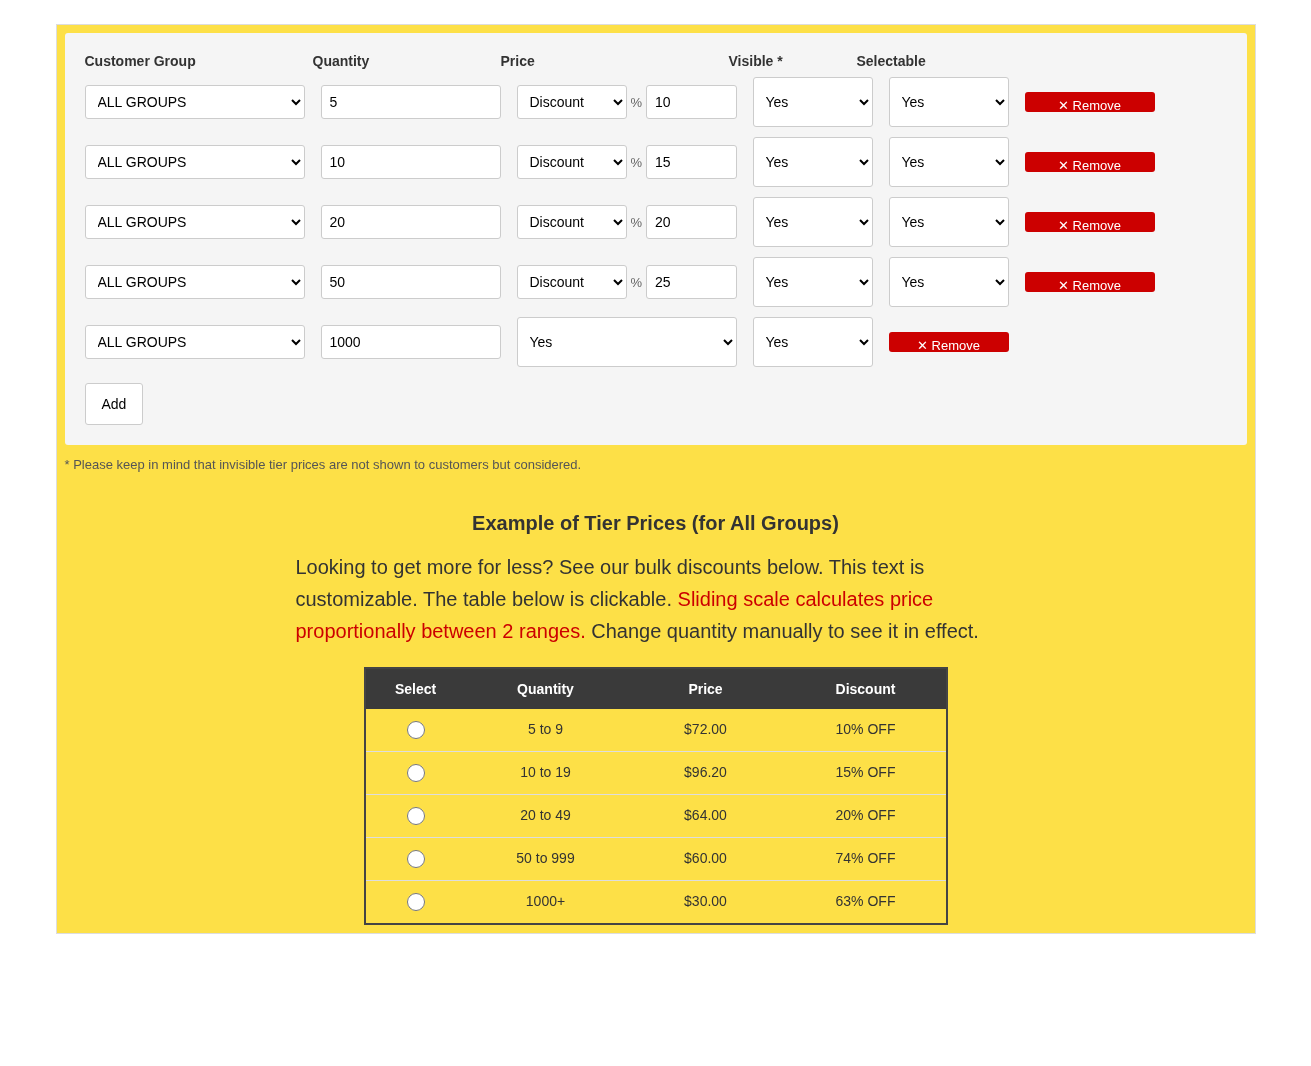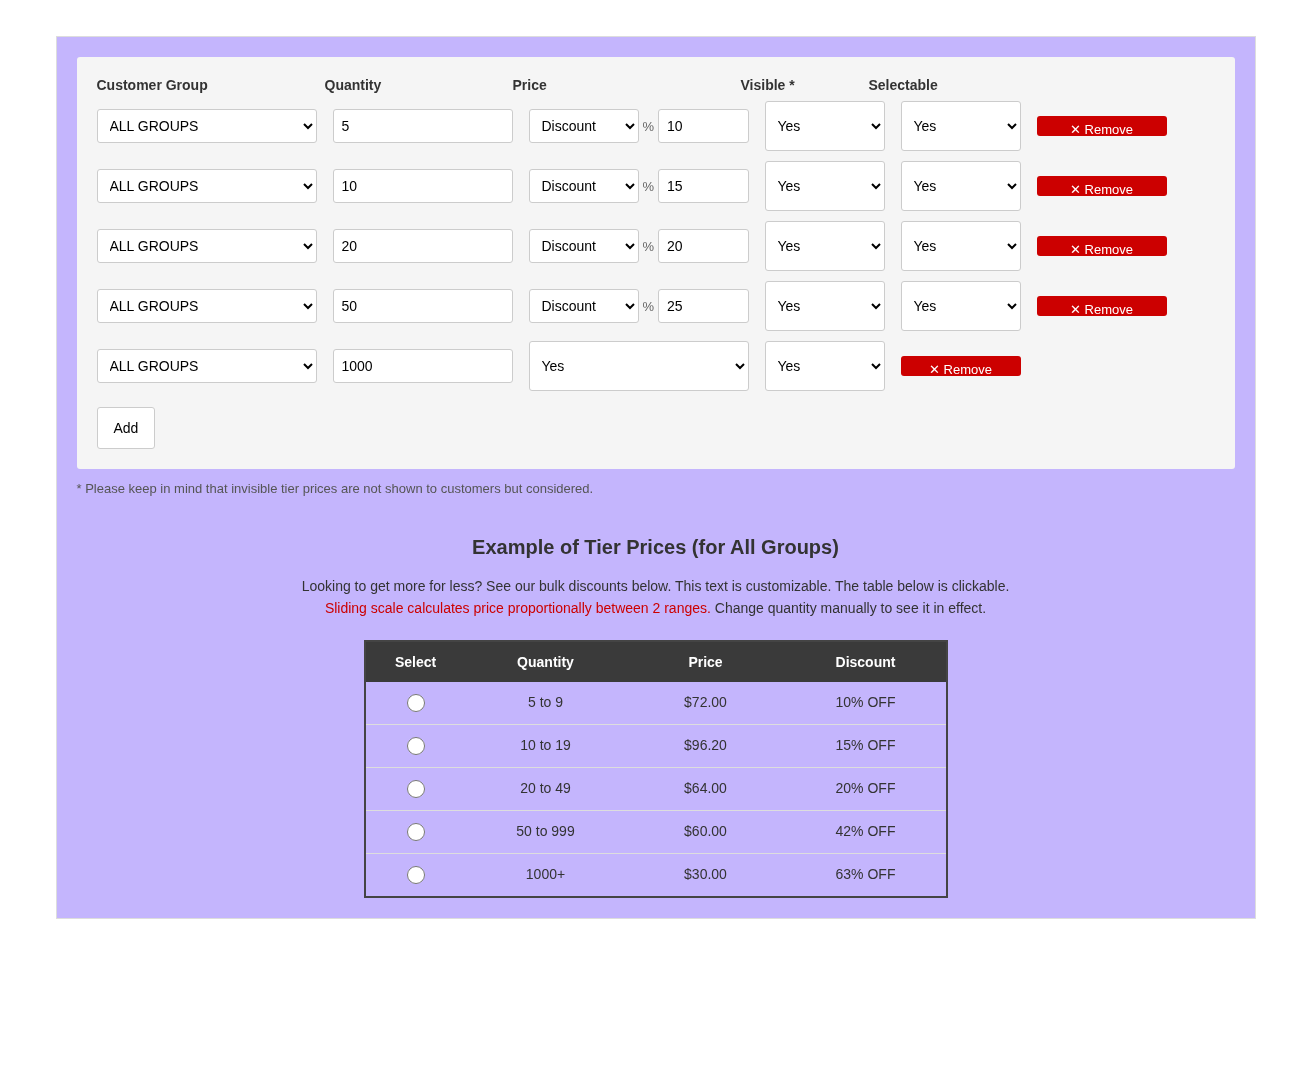--- a/index.html
+++ b/index.html
@@ -4,24 +4,24 @@
   <style>
     * { box-sizing: border-box; margin: 0; padding: 0; }
     body {
       font-family: Arial, sans-serif;
       font-size: 14px;
       background: #fff;
       color: #333;
     }
     .page-wrapper {
       max-width: 1200px;
-      margin: 36px auto;
-      background: #c4b5fd;
+      margin: 24px auto;
+      background: #fde047;
       border: 1px solid #ddd;
-      padding: 20px;
+      padding: 8px;
     }
 
     
     .tier-config-section {
       background: #f5f5f5;
       padding: 20px;
       border-radius: 3px;
     }
 
     .config-header {
@@ -136,25 +136,25 @@
       text-align: center;
     }
 
     .example-title {
       font-size: 20px;
       font-weight: bold;
       margin-bottom: 16px;
     }
 
     .example-desc {
-      text-align: center;
+      text-align: left;
       display: inline-block;
       max-width: 720px;
       line-height: 1.6;
-      font-size: 14px;
+      font-size: 20px;
       margin-bottom: 20px;
     }
 
     .sliding-scale-text {
       color: #cc0000;
     }
 
     .tier-display-table {
       display: inline-block;
       border: 2px solid #444;
@@ -375,21 +375,21 @@
         <div>20% OFF</div>
       </div>
 
       
       <div class="tier-display-row">
         <div class="radio-cell">
           <input type="radio" name="tier-select" style="">
         </div>
         <div>50 to 999</div>
         <div>$60.00</div>
-        <div>42% OFF</div>
+        <div>74% OFF</div>
       </div>
 
       
       <div class="tier-display-row">
         <div class="radio-cell">
           <input type="radio" name="tier-select" style="">
         </div>
         <div>1000+</div>
         <div>$30.00</div>
         <div>63% OFF</div>

